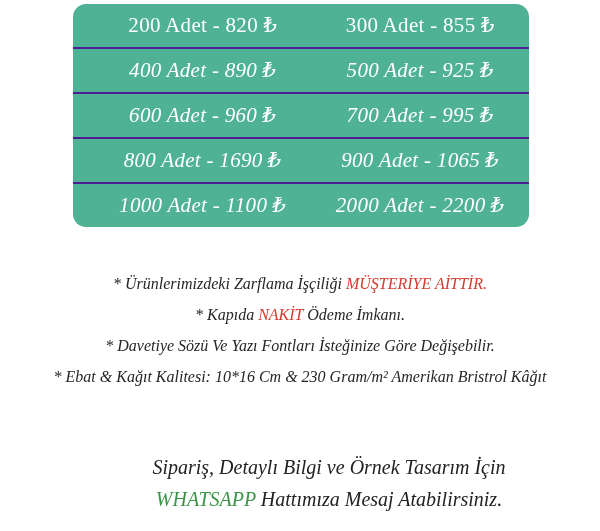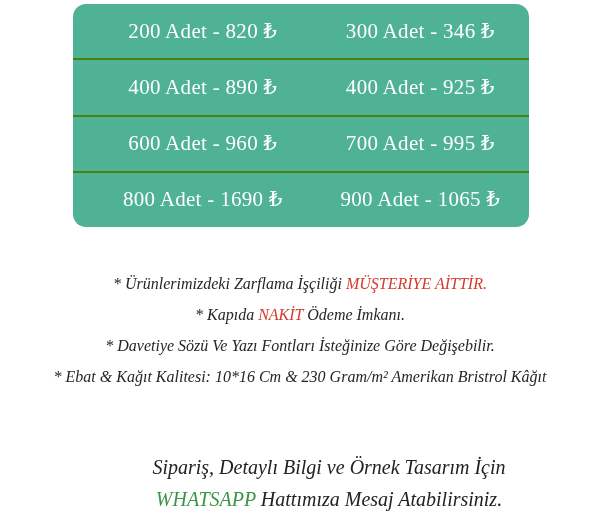--- a/index.html
+++ b/index.html
@@ -18,21 +18,21 @@
     position: absolute;
     left: 73px; top: 4px;
     width: 456px; height: 223px;
     background: #4FB294;
     border-radius: 13px;
     display: flex;
     flex-direction: column;
     overflow: hidden;
   }
   .pricing-row { flex: 1; display: flex; padding-left: 21px; }
-  .pricing-row + .pricing-row { border-top: 2px solid #4d7c0f; }
+  .pricing-row + .pricing-row { border-top: 2px solid #4c1d95; font-style: italic; }
   .pricing-cell {
     flex: 1;
     display: flex; align-items: center; justify-content: center;
     color: #FFFFFF;
     font-size: 21px;
     letter-spacing: 0.3px;
     white-space: nowrap;
   }
   .notes {
     position: absolute;
@@ -61,33 +61,37 @@
   .whatsapp { color: #3C9447; }
 </style>
 </head>
 <body>
 
 <div class="canvas">
 
   <div class="pricing-table">
     <div class="pricing-row">
       <div class="pricing-cell">200 Adet - 820 ₺</div>
-      <div class="pricing-cell">300 Adet - 346 ₺</div>
+      <div class="pricing-cell">300 Adet - 855 ₺</div>
     </div>
     <div class="pricing-row">
       <div class="pricing-cell">400 Adet - 890 ₺</div>
-      <div class="pricing-cell">400 Adet - 925 ₺</div>
+      <div class="pricing-cell">500 Adet - 925 ₺</div>
     </div>
     <div class="pricing-row">
       <div class="pricing-cell">600 Adet - 960 ₺</div>
       <div class="pricing-cell">700 Adet - 995 ₺</div>
     </div>
     <div class="pricing-row">
       <div class="pricing-cell">800 Adet - 1690 ₺</div>
       <div class="pricing-cell">900 Adet - 1065 ₺</div>
+    </div>
+    <div class="pricing-row">
+      <div class="pricing-cell">1000 Adet - 1100 ₺</div>
+      <div class="pricing-cell">2000 Adet - 2200 ₺</div>
     </div>
   </div>
 
   <div class="notes">
     <div class="note-line"><span>* Ürünlerimizdeki Zarflama İşçiliği </span><span class="red">MÜŞTERİYE AİTTİR.</span><span></span></div>
     <div class="note-line"><span>* Kapıda </span><span class="red">NAKİT</span><span> Ödeme İmkanı.</span></div>
     <div class="note-line"><span>* Davetiye Sözü Ve Yazı Fontları İsteğinize Göre Değişebilir.</span><span class="red"></span><span></span></div>
     <div class="note-line"><span>* Ebat &amp; Kağıt Kalitesi: 10*16 Cm &amp; 230 Gram/m² Amerikan Bristrol Kâğıt</span><span class="red"></span><span></span></div>
   </div>
 

